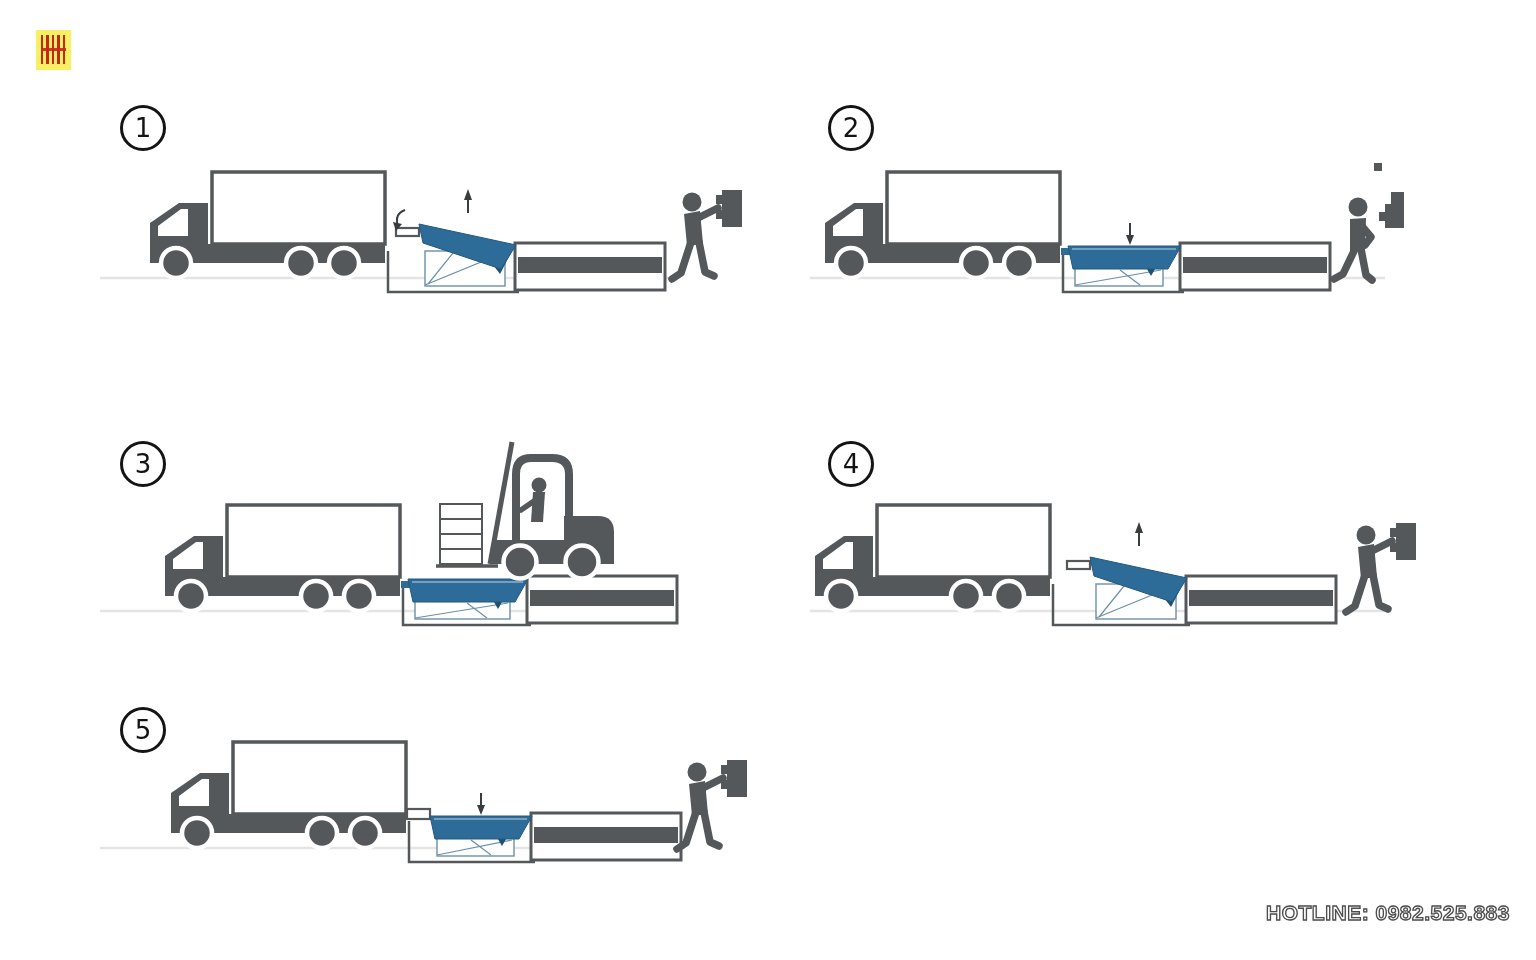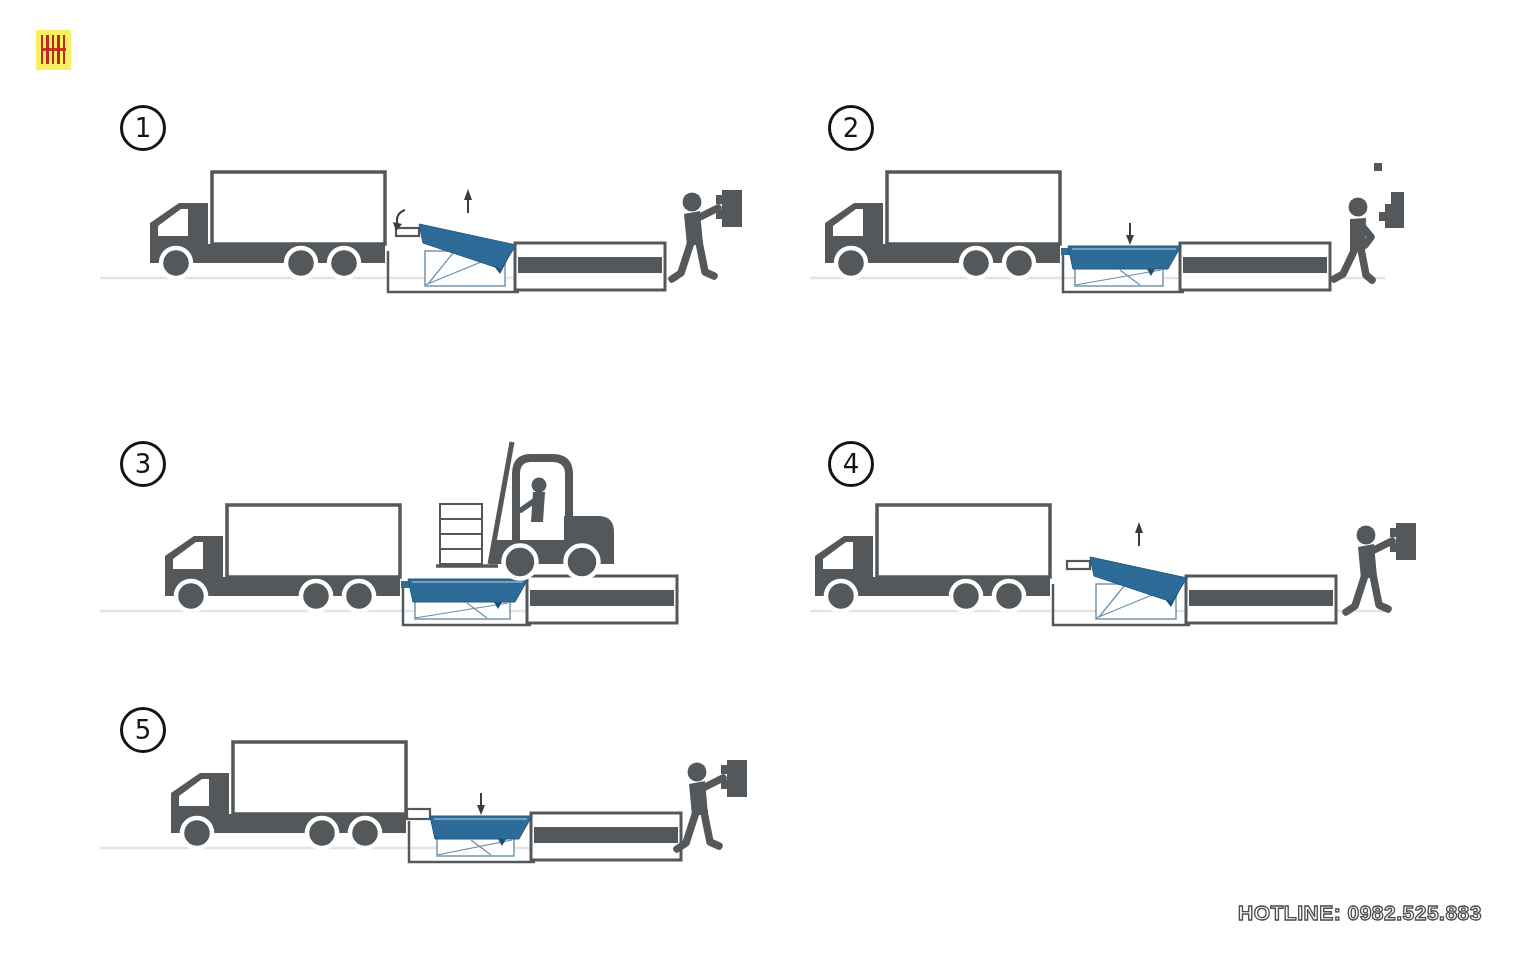--- a/index.html
+++ b/index.html
@@ -17,21 +17,21 @@
   }
   .panel{position:absolute;width:720px;height:250px;margin:0;}
   .panel svg{position:absolute;left:0;top:0;}
   .badge{
     position:absolute;width:40px;height:40px;border-radius:50%;
     border:3px solid #141414;background:#fff;color:#141414;
     display:flex;align-items:center;justify-content:center;
     font:26px/1 "DejaVu Sans", sans-serif;
   }
   .hotline{
-    position:absolute;left:1238px;top:901px;
+    position:absolute;left:1266px;top:901px;
     font:bold 21px "Liberation Sans", sans-serif;
     letter-spacing:.5px;color:#ffffff;
     -webkit-text-stroke:1.3px #4d4d4d;
     text-shadow:0 0 1px #4d4d4d;
     white-space:nowrap;
   }
 </style>
 </head>
 <body>
 

